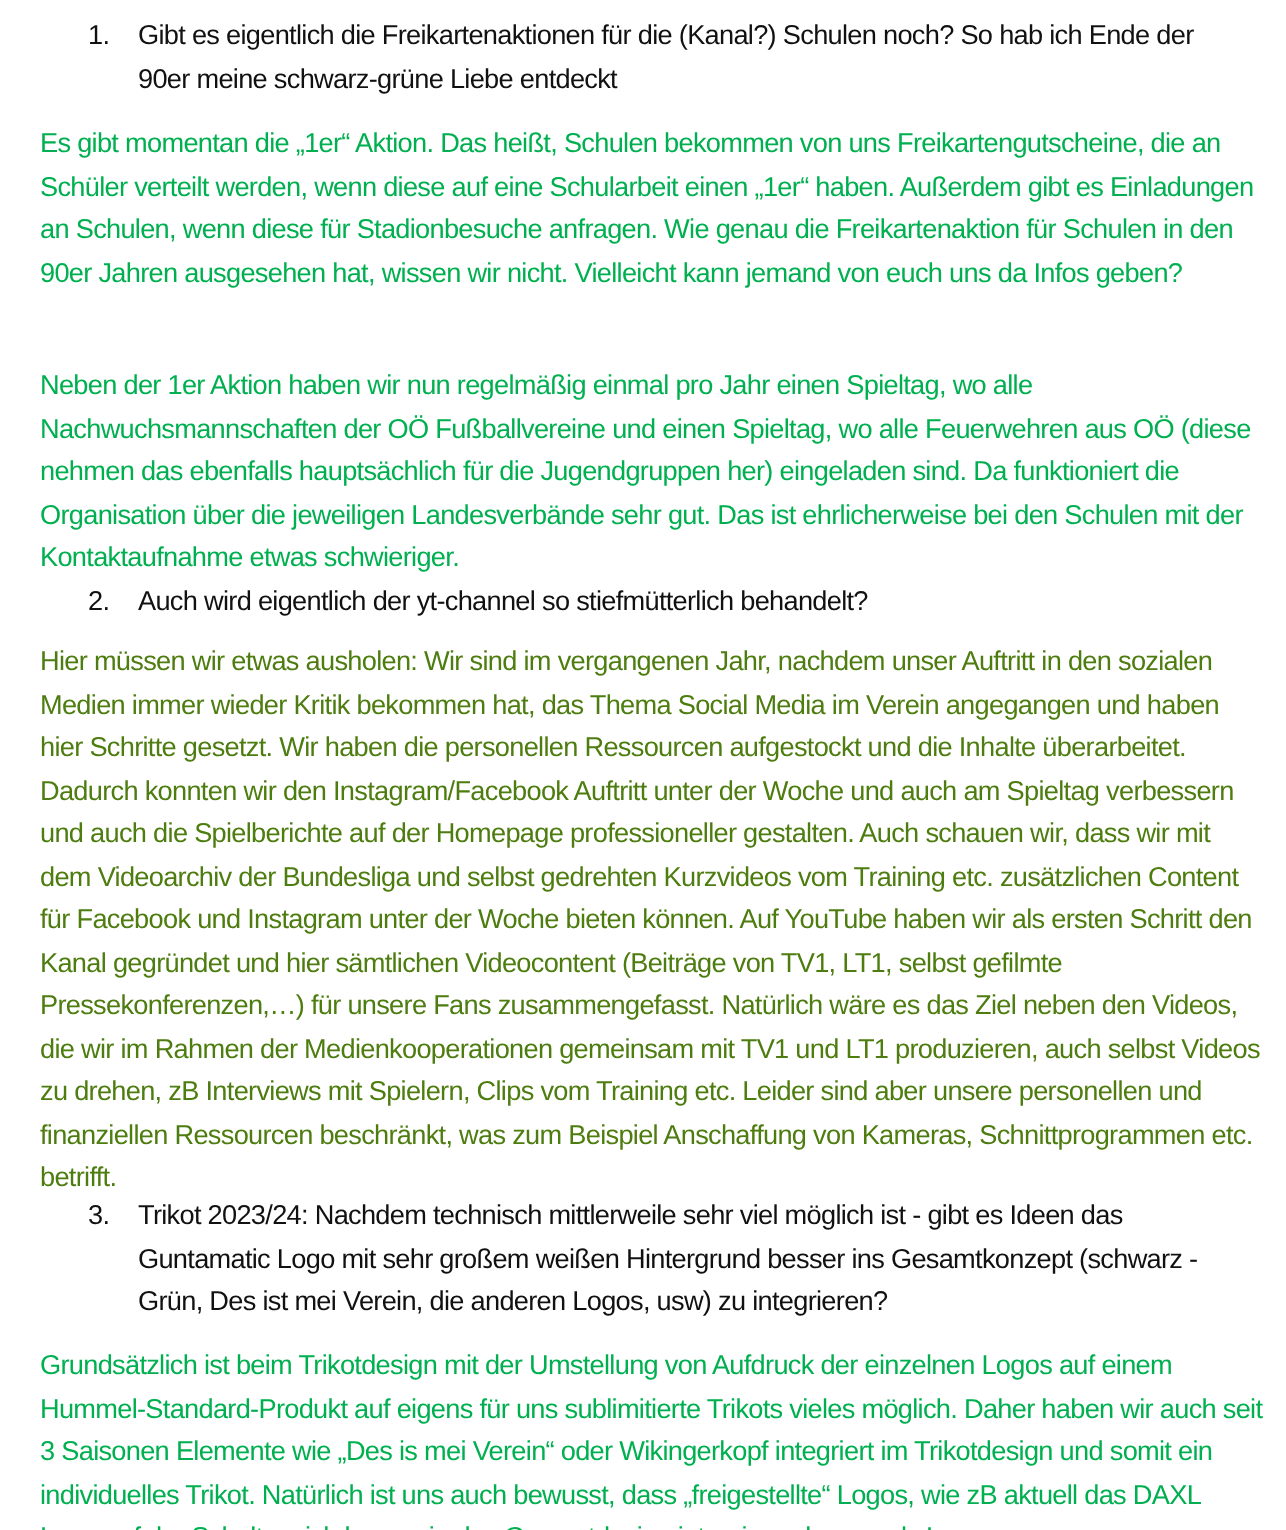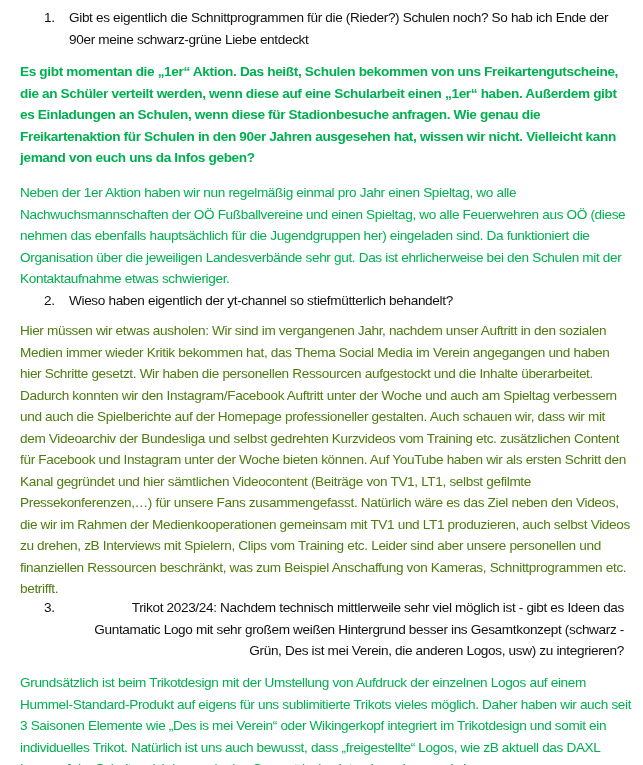--- a/index.html
+++ b/index.html
@@ -51,42 +51,42 @@
       margin: 0;
     }
   </style>
 </head>
 <body>
 
 <div class="page">
 
   <div class="question" style="top: 7px; color: rgb(17, 17, 17);">
     <span class="num">1.</span>
-    <span class="qtext" style="width:555px;">Gibt es eigentlich die Schnittprogrammen für die (Rieder?) Schulen noch? So hab ich Ende der 90er meine schwarz-grüne Liebe entdeckt</span>
+    <span class="qtext" style="width:555px;">Gibt es eigentlich die Freikartenaktionen für die (Kanal?) Schulen noch? So hab ich Ende der 90er meine schwarz-grüne Liebe entdeckt</span>
   </div>
 
-  <div class="answer" style="top: 61px; color: rgb(0, 176, 80); font-weight: bold;">
+  <div class="answer" style="top: 61px; color: rgb(0, 176, 80);">
     <p>Es gibt momentan die „1er“ Aktion. Das heißt, Schulen bekommen von uns Freikartengutscheine, die an Schüler verteilt werden, wenn diese auf eine Schularbeit einen „1er“ haben. Außerdem gibt es Einladungen an Schulen, wenn diese für Stadionbesuche anfragen. Wie genau die Freikartenaktion für Schulen in den 90er Jahren ausgesehen hat, wissen wir nicht. Vielleicht kann jemand von euch uns da Infos geben?</p>
   </div>
 
   <div class="answer" style="top: 182px; color: rgb(0, 176, 80);">
     <p>Neben der 1er Aktion haben wir nun regelmäßig einmal pro Jahr einen Spieltag, wo alle Nachwuchsmannschaften der OÖ Fußballvereine und einen Spieltag, wo alle Feuerwehren aus OÖ (diese nehmen das ebenfalls hauptsächlich für die Jugendgruppen her) eingeladen sind. Da funktioniert die Organisation über die jeweiligen Landesverbände sehr gut. Das ist ehrlicherweise bei den Schulen mit der Kontaktaufnahme etwas schwieriger.</p>
   </div>
 
   <div class="question" style="top: 290px; color: rgb(17, 17, 17);">
     <span class="num">2.</span>
-    <span class="qtext">Wieso haben eigentlich der yt-channel so stiefmütterlich behandelt?</span>
+    <span class="qtext">Auch wird eigentlich der yt-channel so stiefmütterlich behandelt?</span>
   </div>
 
   <div class="answer" style="top: 320px; color: #4d7c0f;">
     <p>Hier müssen wir etwas ausholen: Wir sind im vergangenen Jahr, nachdem unser Auftritt in den sozialen Medien immer wieder Kritik bekommen hat, das Thema Social Media im Verein angegangen und haben hier Schritte gesetzt. Wir haben die personellen Ressourcen aufgestockt und die Inhalte überarbeitet. Dadurch konnten wir den Instagram/Facebook Auftritt unter der Woche und auch am Spieltag verbessern und auch die Spielberichte auf der Homepage professioneller gestalten. Auch schauen wir, dass wir mit dem Videoarchiv der Bundesliga und selbst gedrehten Kurzvideos vom Training etc. zusätzlichen Content für Facebook und Instagram unter der Woche bieten können. Auf YouTube haben wir als ersten Schritt den Kanal gegründet und hier sämtlichen Videocontent (Beiträge von TV1, LT1, selbst gefilmte Pressekonferenzen,…) für unsere Fans zusammengefasst. Natürlich wäre es das Ziel neben den Videos, die wir im Rahmen der Medienkooperationen gemeinsam mit TV1 und LT1 produzieren, auch selbst Videos zu drehen, zB Interviews mit Spielern, Clips vom Training etc. Leider sind aber unsere personellen und finanziellen Ressourcen beschränkt, was zum Beispiel Anschaffung von Kameras, Schnittprogrammen etc. betrifft.</p>
   </div>
 
   <div class="question" style="top: 597px; color: rgb(17, 17, 17);">
     <span class="num">3.</span>
-    <span class="qtext" style="width:555px;text-align:right;">Trikot 2023/24: Nachdem technisch mittlerweile sehr viel möglich ist - gibt es Ideen das Guntamatic Logo mit sehr großem weißen Hintergrund besser ins Gesamtkonzept (schwarz - Grün, Des ist mei Verein, die anderen Logos, usw) zu integrieren?</span>
+    <span class="qtext" style="width:555px;">Trikot 2023/24: Nachdem technisch mittlerweile sehr viel möglich ist - gibt es Ideen das Guntamatic Logo mit sehr großem weißen Hintergrund besser ins Gesamtkonzept (schwarz - Grün, Des ist mei Verein, die anderen Logos, usw) zu integrieren?</span>
   </div>
 
   <div class="answer" style="top: 672px; color: rgb(0, 176, 80);">
     <p>Grundsätzlich ist beim Trikotdesign mit der Umstellung von Aufdruck der einzelnen Logos auf einem Hummel-Standard-Produkt auf eigens für uns sublimitierte Trikots vieles möglich. Daher haben wir auch seit 3 Saisonen Elemente wie „Des is mei Verein“ oder Wikingerkopf integriert im Trikotdesign und somit ein individuelles Trikot. Natürlich ist uns auch bewusst, dass „freigestellte“ Logos, wie zB aktuell das DAXL Logo auf der Schulter sich besser in das Gesamtdesign integrieren lassen als Logos</p>
   </div>
 
 </div>
 
 </body></html>

